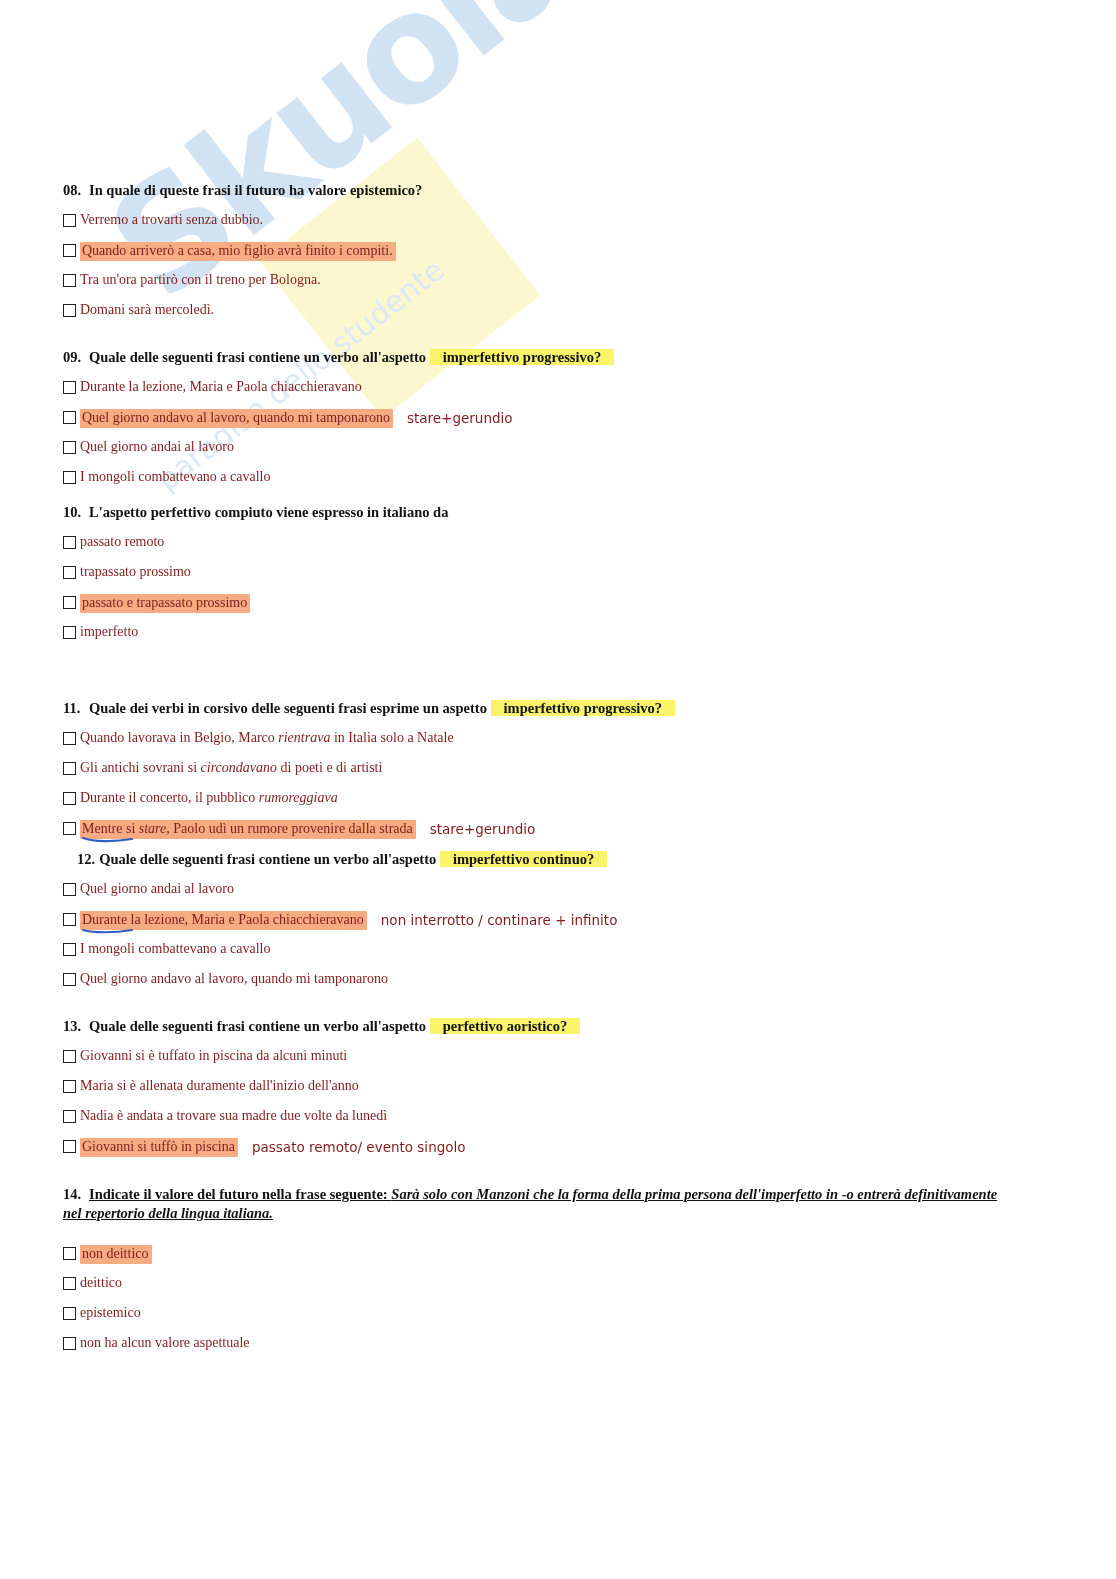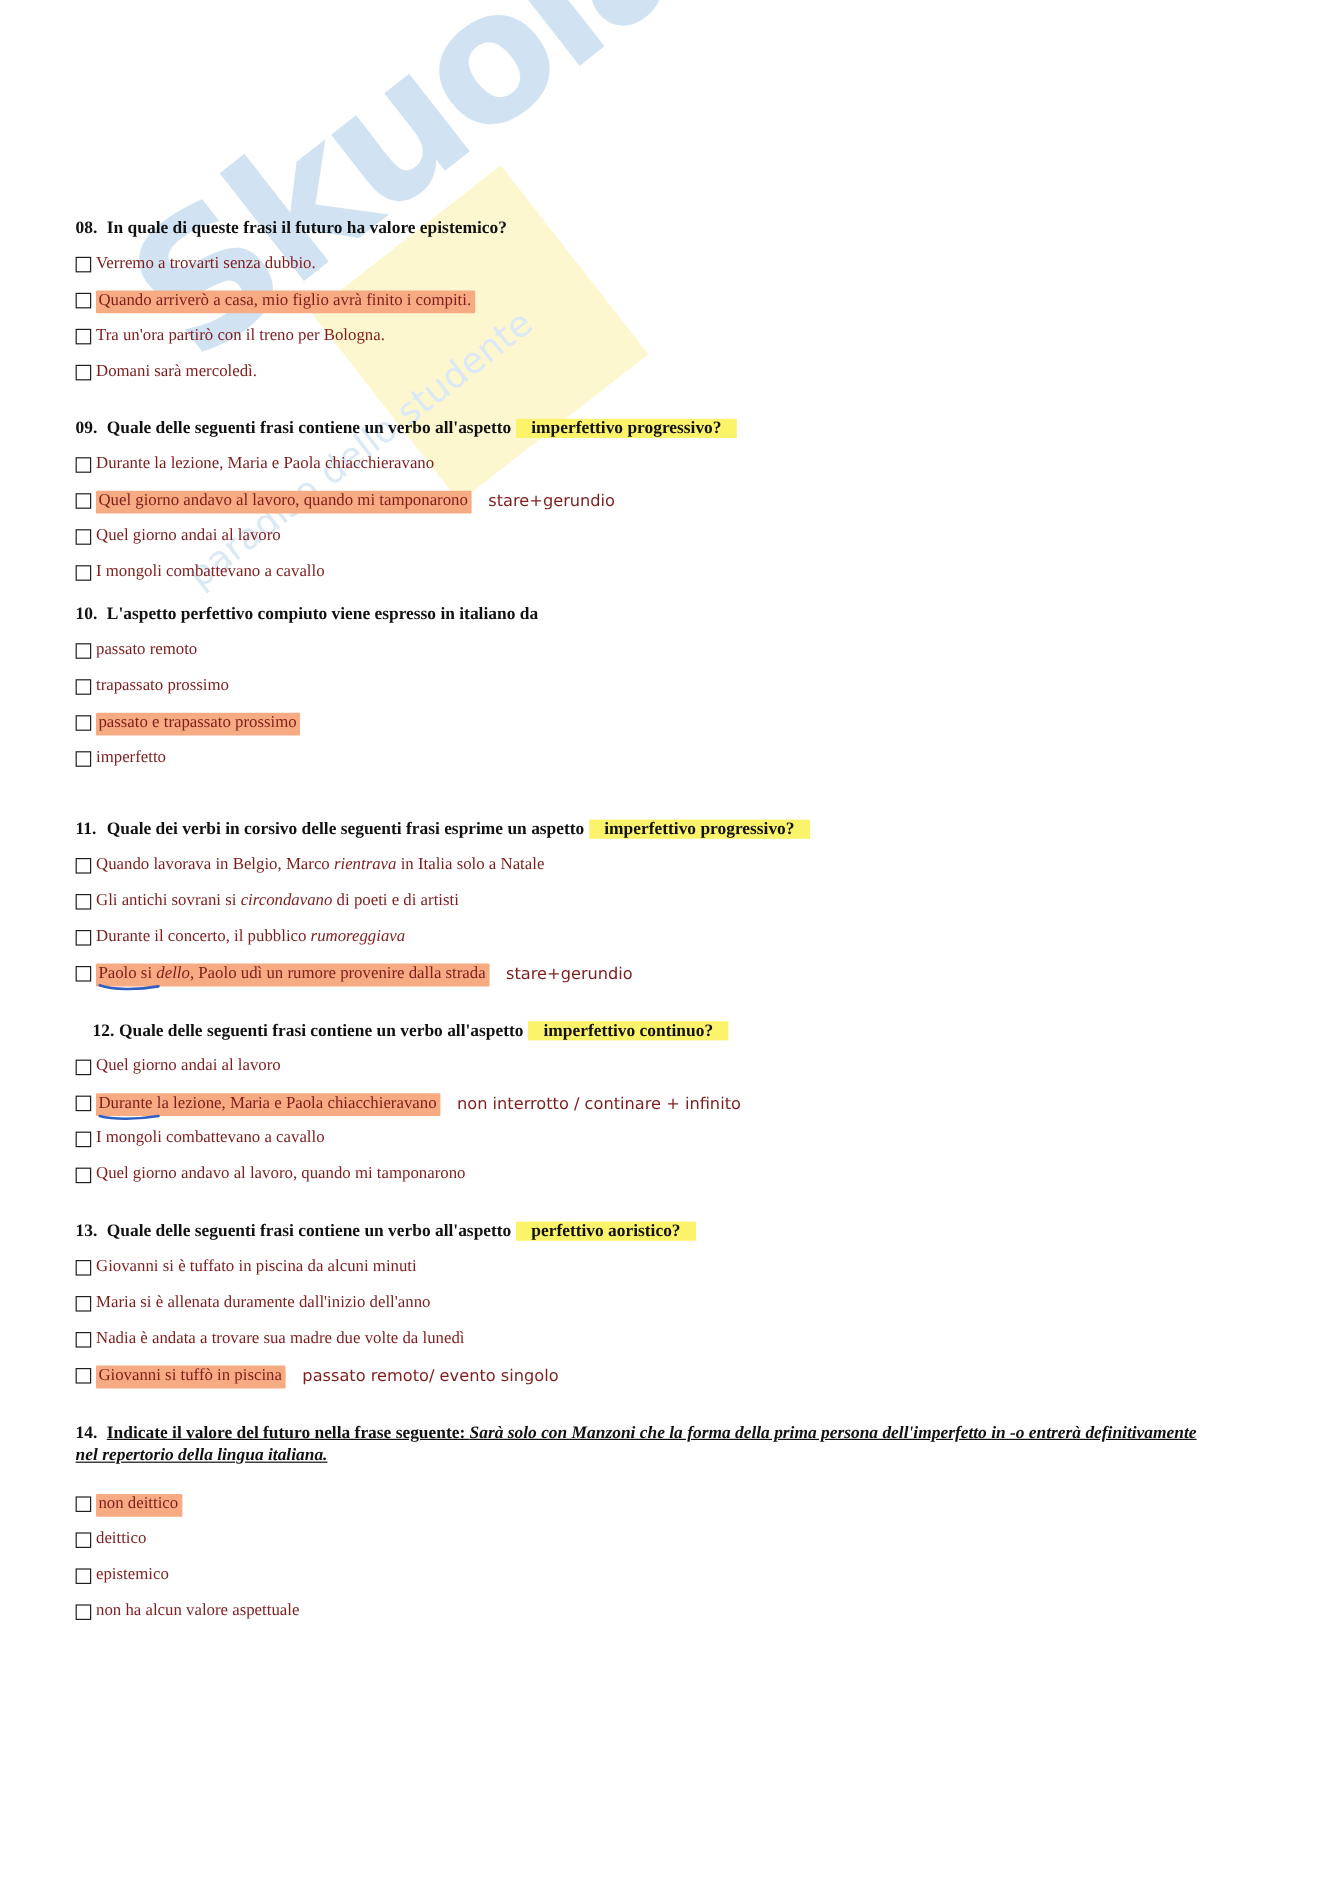--- a/index.html
+++ b/index.html
@@ -137,21 +137,21 @@
     width: 52px;
     height: 7px;
     overflow: visible;
   }
   .pen-underline svg { display: block; }
 
   
   #q08 { top: 181px; }
   #q09 { top: 348px; }
   #q10 { top: 503px; }
-  #q11 { top: 682px; }
+  #q11 { top: 699px; }
   #q12 { top: 850px; text-align: center; }
   #q13 { top: 1017px; }
   #q14 { top: 1185px; }
 </style>
 </head>
 <body>
 
 <div id="watermark">
   <div class="wm-yellow"></div>
   <div class="wm-brand">Skuola.net</div>
@@ -238,21 +238,21 @@
     <div class="opt">
       <span class="cb"></span>
       <span class="opt-text"><span>Gli antichi sovrani si </span><i>circondavano</i><span> di poeti e di artisti</span></span>
     </div>
     <div class="opt">
       <span class="cb"></span>
       <span class="opt-text"><span>Durante il concerto, il pubblico </span><i>rumoreggiava</i><span></span></span>
     </div>
     <div class="opt">
       <span class="cb"></span>
-      <span class="opt-text hl"><span>Paolo si </span><i>dello</i><span>, Paolo udì un rumore provenire dalla strada</span>
+      <span class="opt-text hl"><span>Mentre si </span><i>stare</i><span>, Paolo udì un rumore provenire dalla strada</span>
         <span class="pen-underline">
           <svg width="52" height="7" viewBox="0 0 52 7">
               <path d="M1 2 C 12 6, 32 6, 50 3" stroke="#2f5fc0" stroke-width="2.2" fill="none" stroke-linecap="round"></path>
             </svg>
         </span>
       </span>
       <span class="note">stare+gerundio</span>
     </div>
   </section>
 

